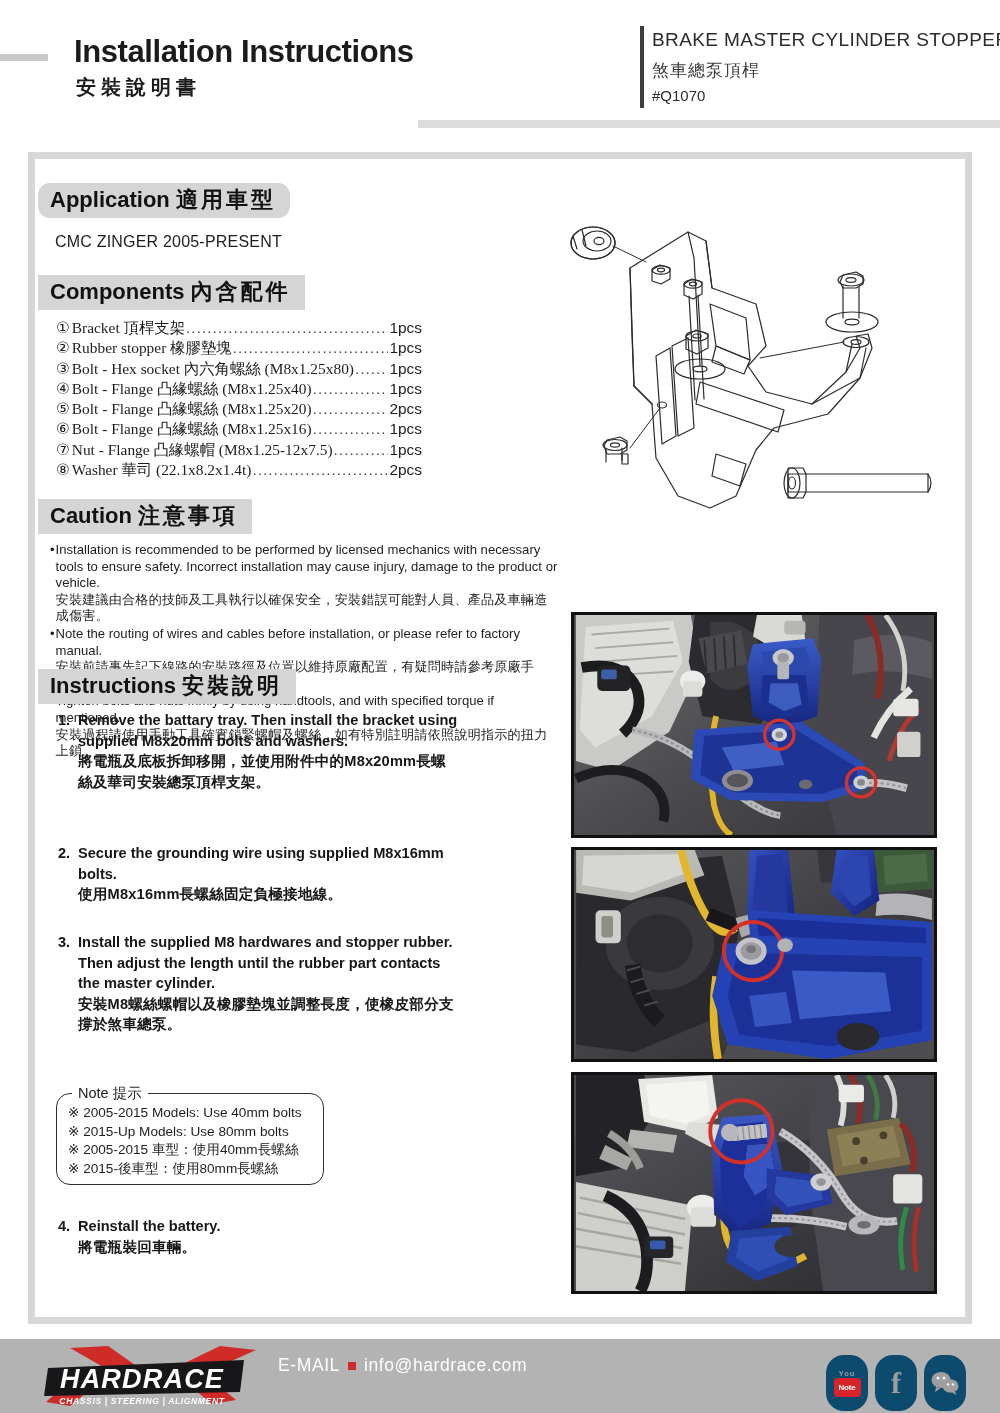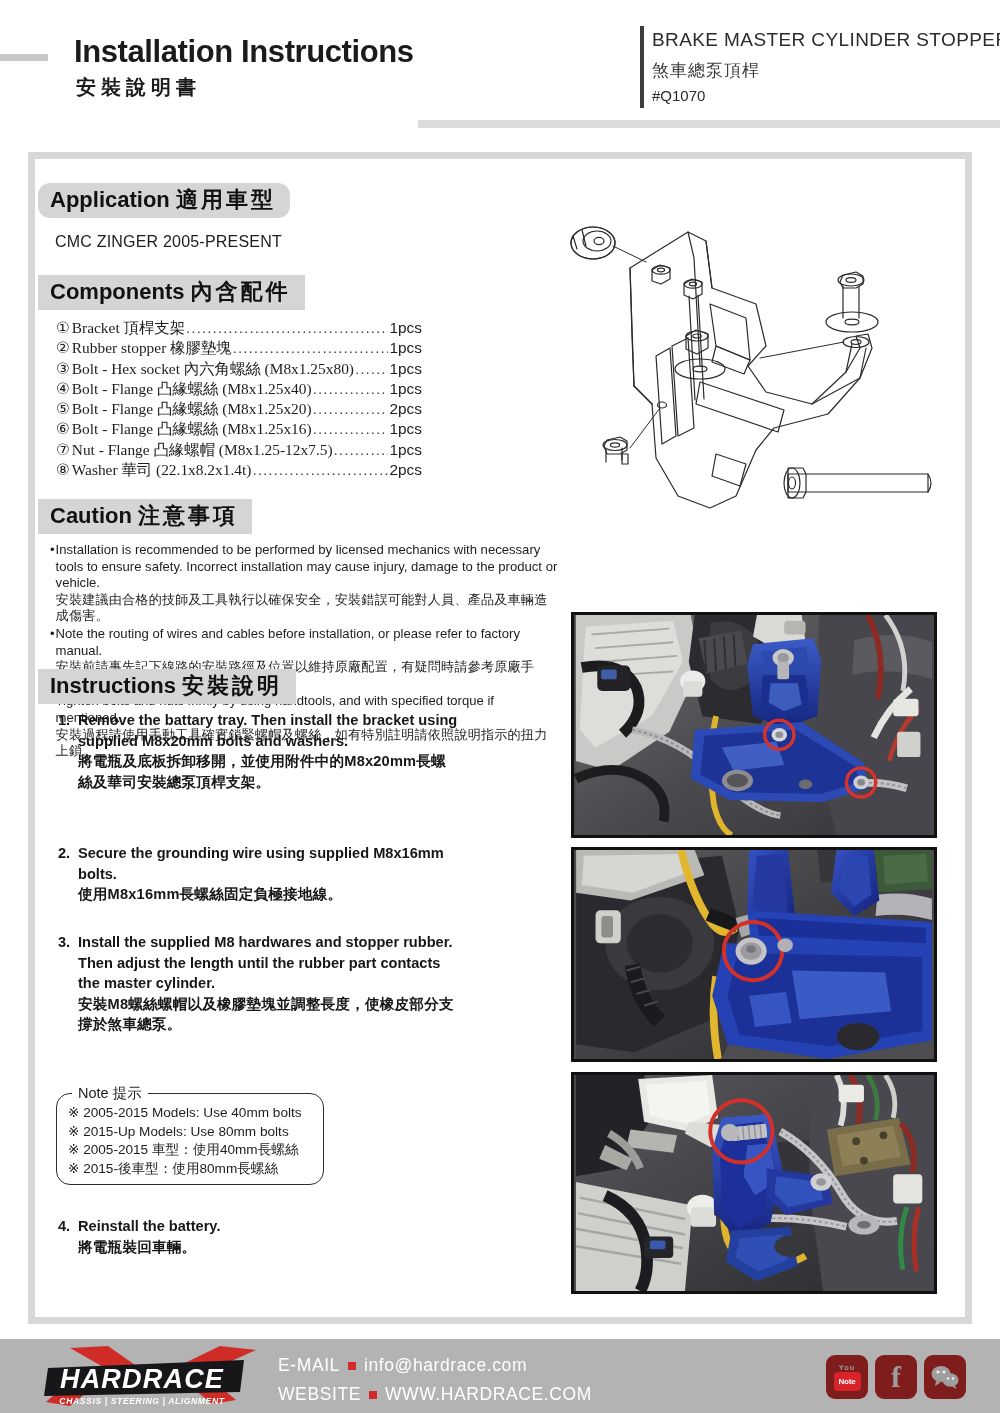--- a/index.html
+++ b/index.html
@@ -262,23 +262,23 @@
     background: #d22a28;
     margin: 0 8px;
   }
   .social {
     position: absolute;
     left: 826px; top: 1355px;
     display: flex;
     gap: 7px;
   }
   .social-icon {
-    width: 42px; height: 44px;
-    background: #7f1d1d;
-    border-radius: 9px;
+    width: 42px; height: 56px;
+    background: #0c4a6e;
+    border-radius: 18px;
     display: flex;
     align-items: center;
     justify-content: center;
   }
   .yt-badge {
     width: 27px; height: 19px;
     background: #d8232a;
     border-radius: 4px;
     color: #ffffff;
     font-size: 8px;
@@ -809,25 +809,20 @@
       <text x="112" y="42" text-anchor="middle" font-family="'Liberation Sans', sans-serif" font-size="27" font-weight="bold" font-style="italic" fill="#ffffff" letter-spacing="1.2">HARDRACE</text>
       <text x="112" y="58" text-anchor="middle" font-family="'Liberation Sans', sans-serif" font-size="8.6" font-weight="bold" font-style="italic" fill="#ffffff" letter-spacing="0.6">CHASSIS | STEERING | ALIGNMENT</text>
     </svg>
   </div>
 
   <div class="contact">
     <div class="contact-row">
       <span class="contact-key">E-MAIL</span>
       <span class="sq"></span>
       <span>info@hardrace.com</span>
-    </div>
-    <div class="contact-row">
-      <span class="contact-key">WEBSITE</span>
-      <span class="sq"></span>
-      <span>WWW.HARDRACE.COM</span>
     </div>
   </div>
 
   <div class="social">
     <div class="social-icon">
       <div style="display:flex;flex-direction:column;align-items:center;">
         <div class="yt-top">You</div>
         <div class="yt-badge">Note</div>
       </div>
     </div>

